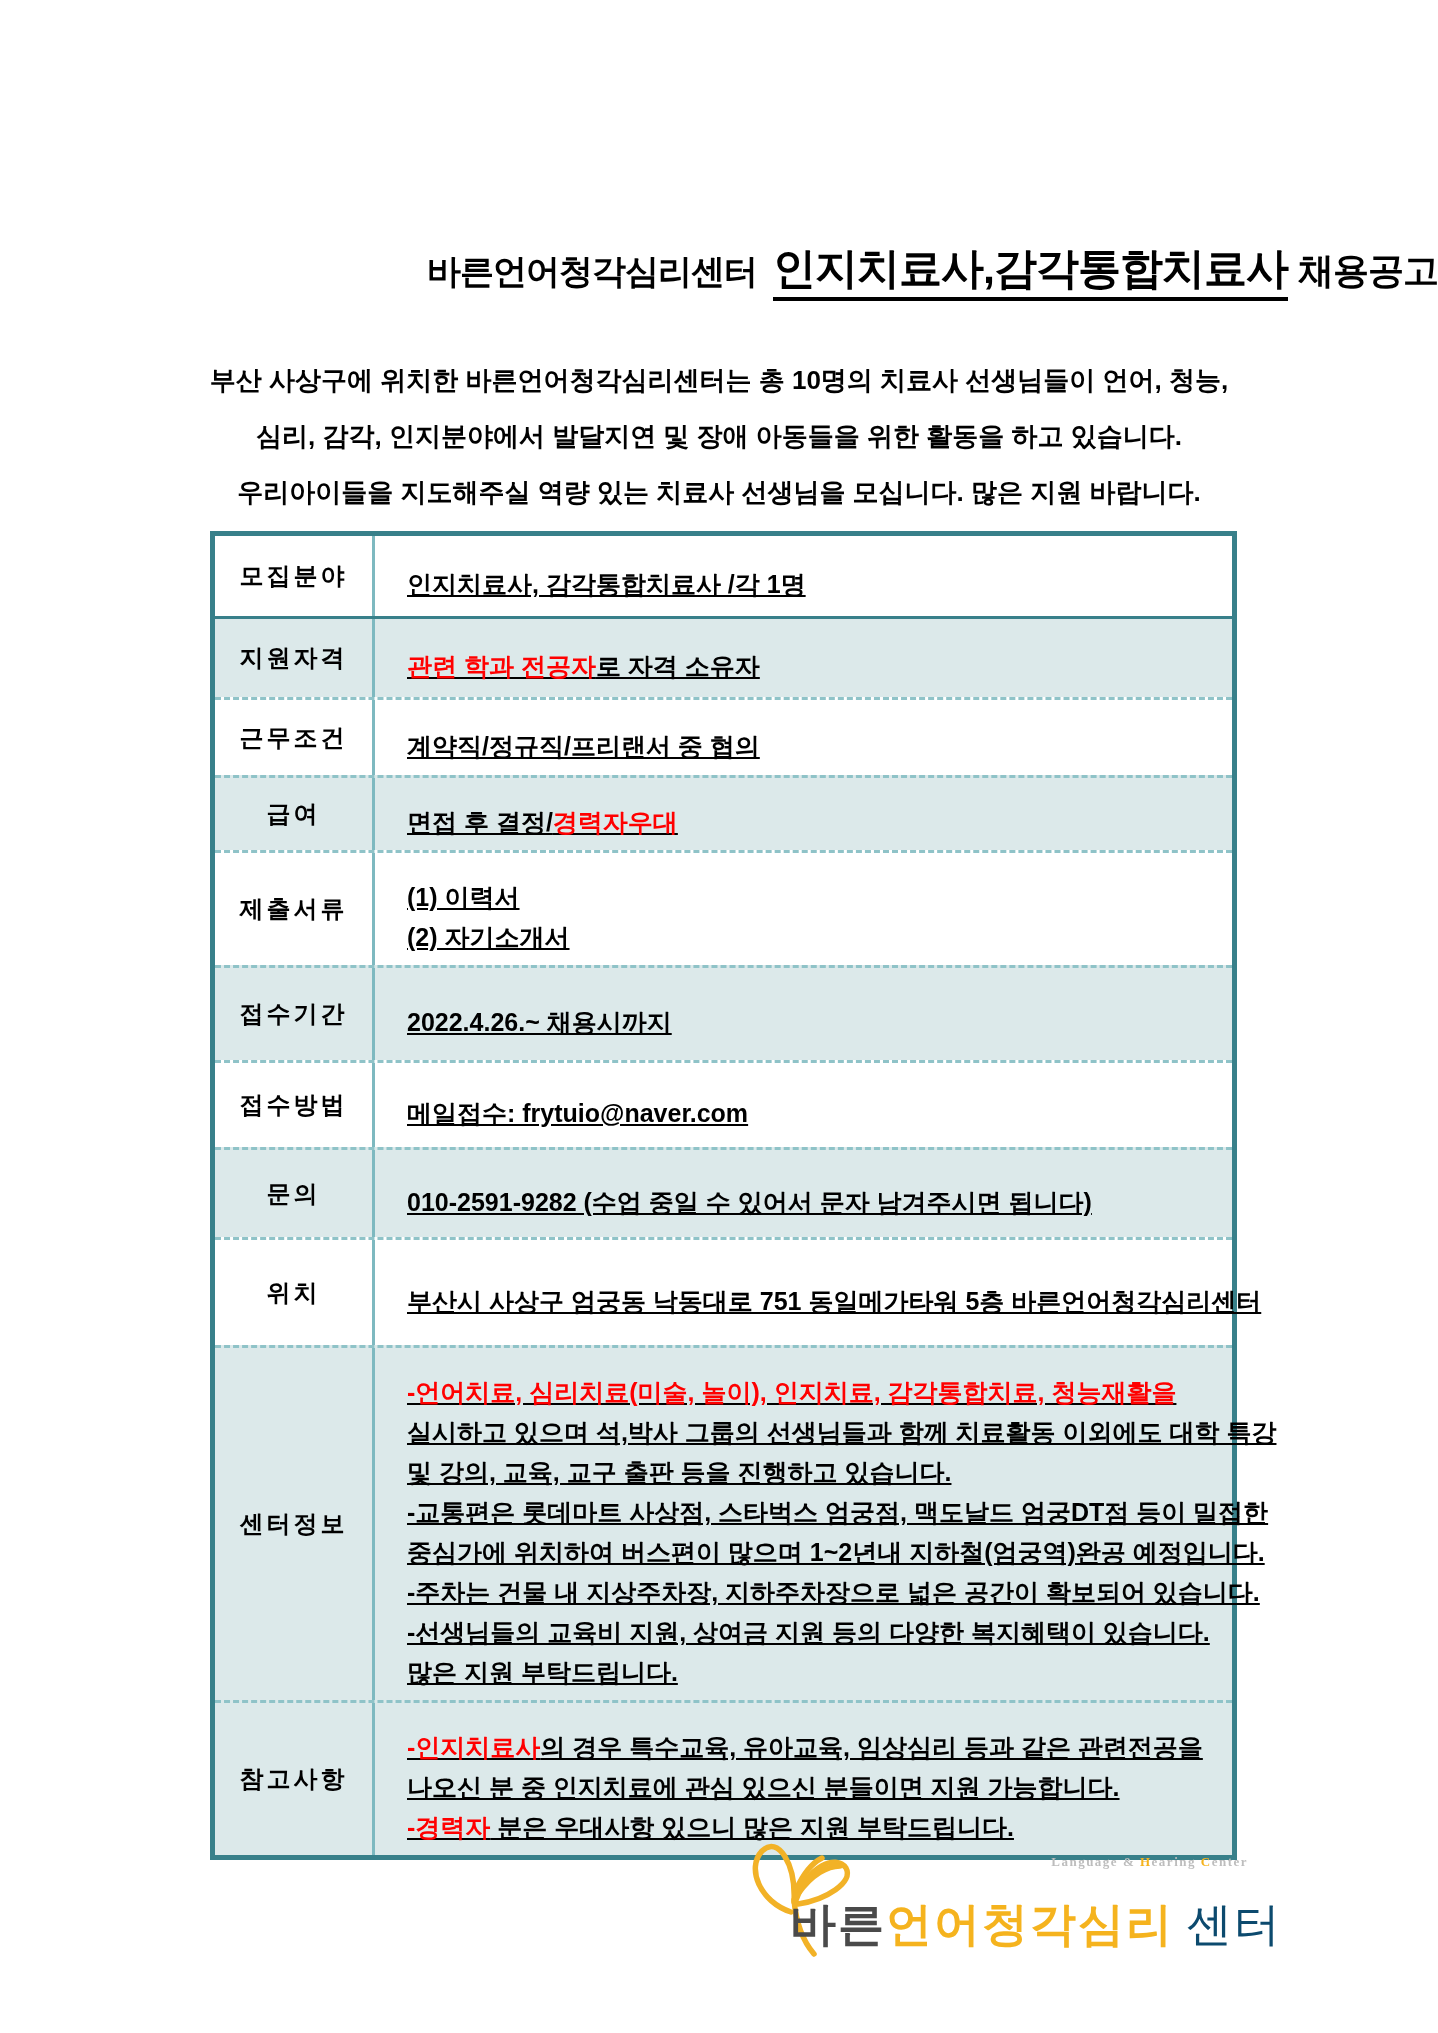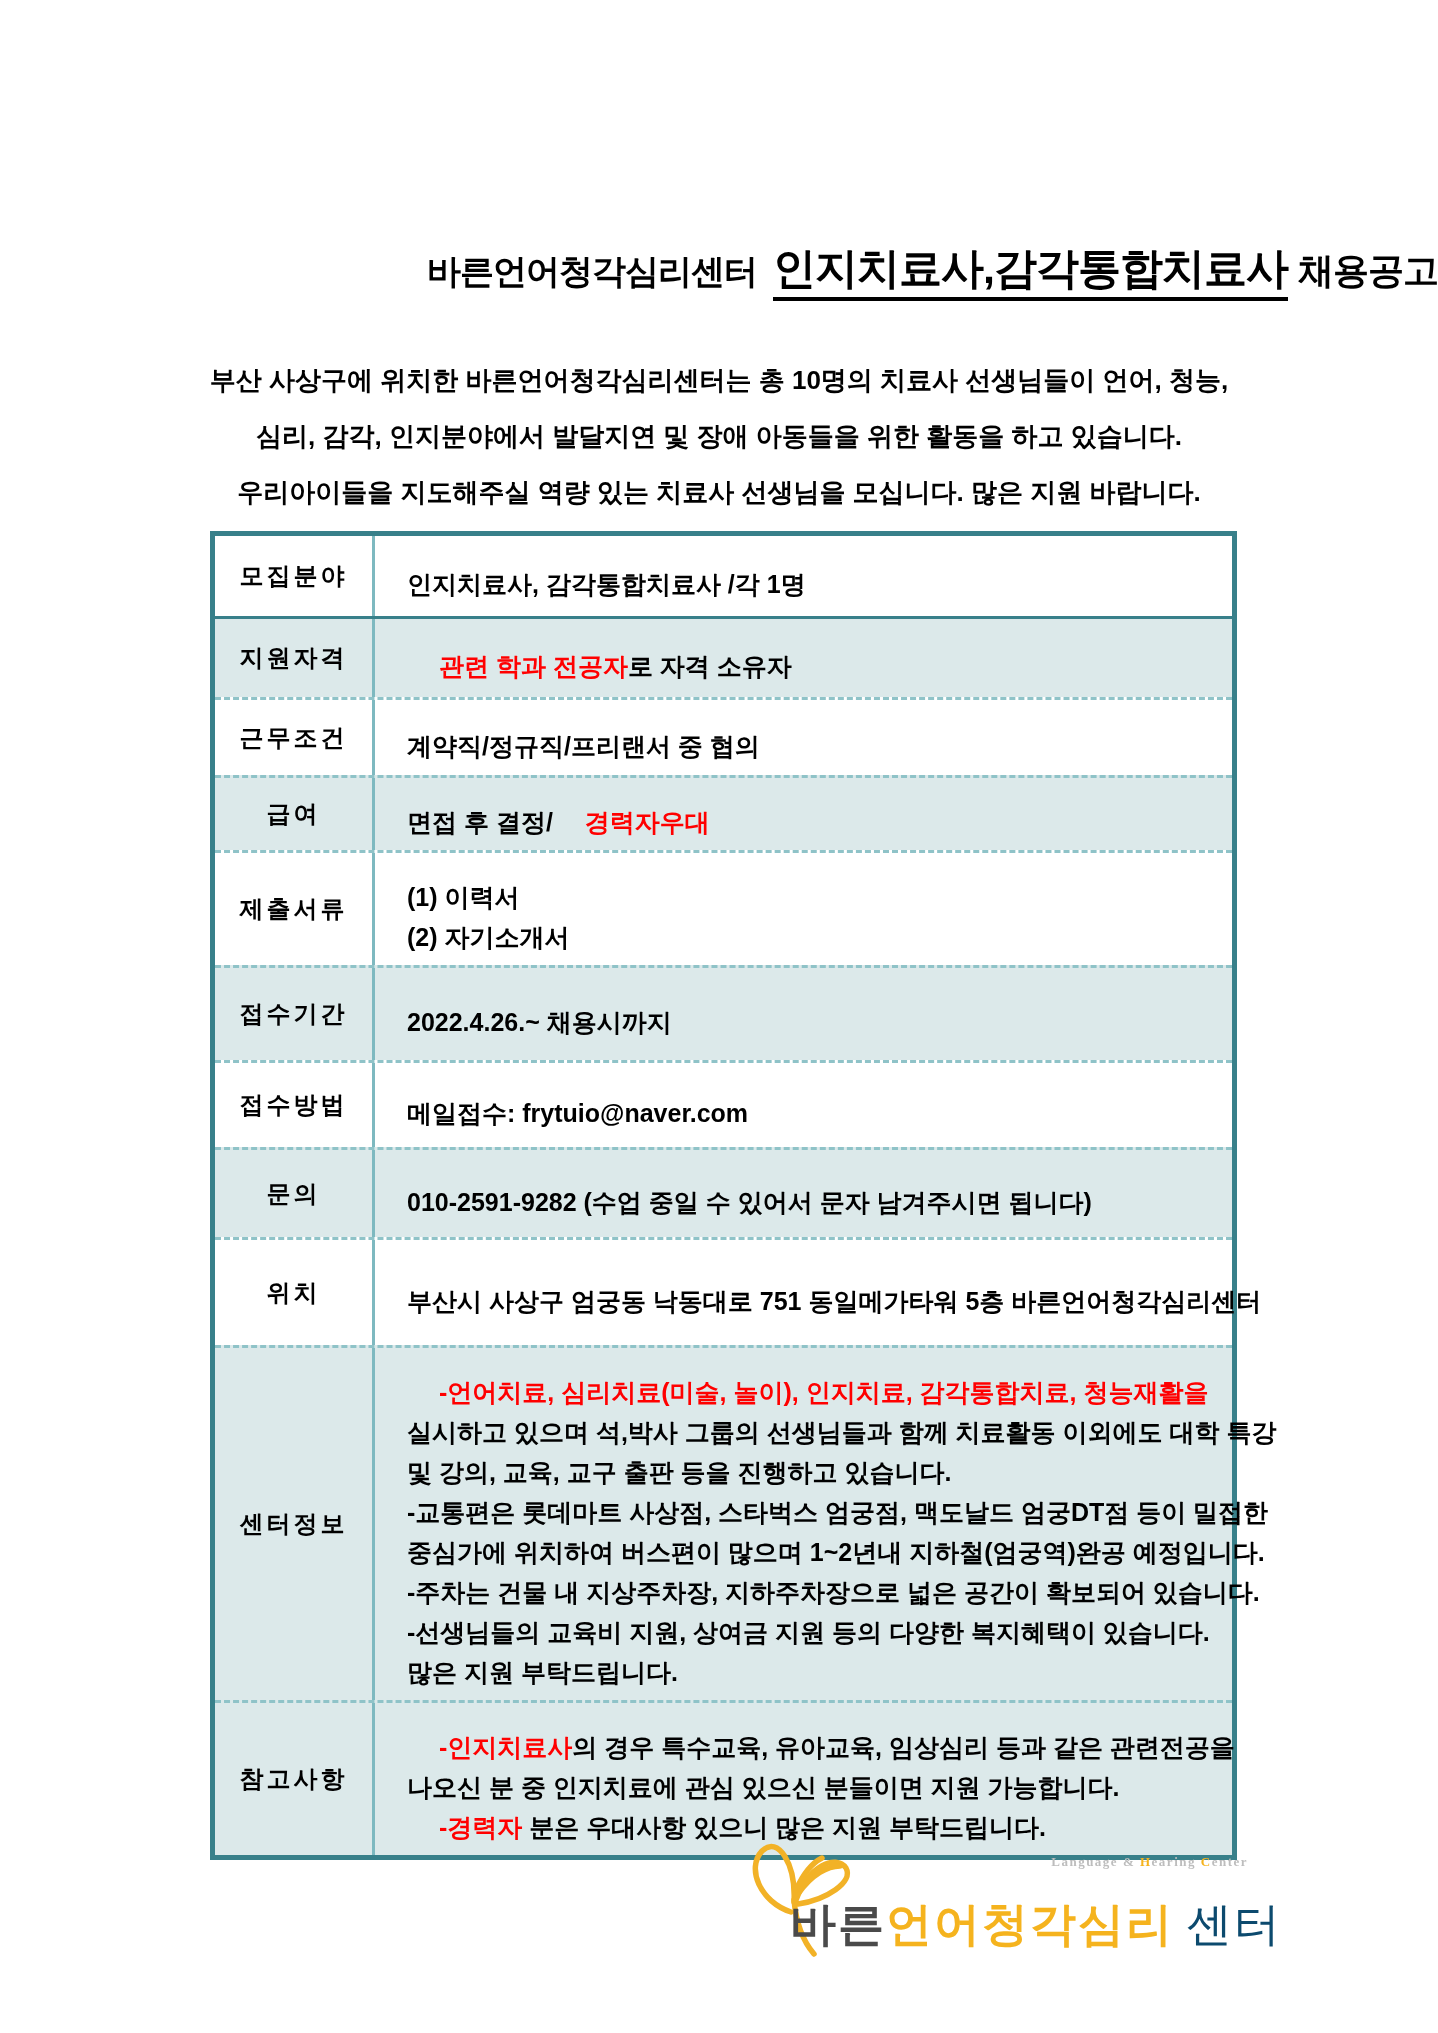--- a/index.html
+++ b/index.html
@@ -33,24 +33,24 @@
   .row.tint{background:#DCE9EA;}
   .row.sep-solid{border-top:3px solid #38808A;}
   .row.sep-dashed{border-top:3px dashed #8FC3C8;}
   .cell-label{
     flex:0 0 157px;width:157px;display:flex;align-items:center;justify-content:center;
     font-size:24px;font-weight:700;letter-spacing:3px;text-align:right;
   }
   .cell-value{
     flex:1;border-left:3px solid #7EB9C0;display:flex;flex-direction:column;
     justify-content:center;padding:24px 14px 8px 32px;
-    font-size:25px;font-weight:600;line-height:40px;
+    font-size:25px;font-weight:600;line-height:40px;text-decoration:underline;
   }
   .vline{white-space:nowrap;}
-  .red{color:#FF0000;margin-left:32px;}
+  .red{color:#FF0000;}
   
   .logo{position:absolute;left:738px;top:1836px;width:512px;height:165px;}
   .logo svg{position:absolute;left:0;top:0;}
   .logo-tagline{
     position:absolute;right:2px;top:18px;font-size:13px;font-weight:600;
     letter-spacing:1.5px;color:#BDBDBD;white-space:nowrap;font-family:Liberation Serif, serif;
   }
   .logo-tagline .accent{color:#F5B31E;}
   .logo-kr{
     position:absolute;left:52px;top:58px;white-space:nowrap;

